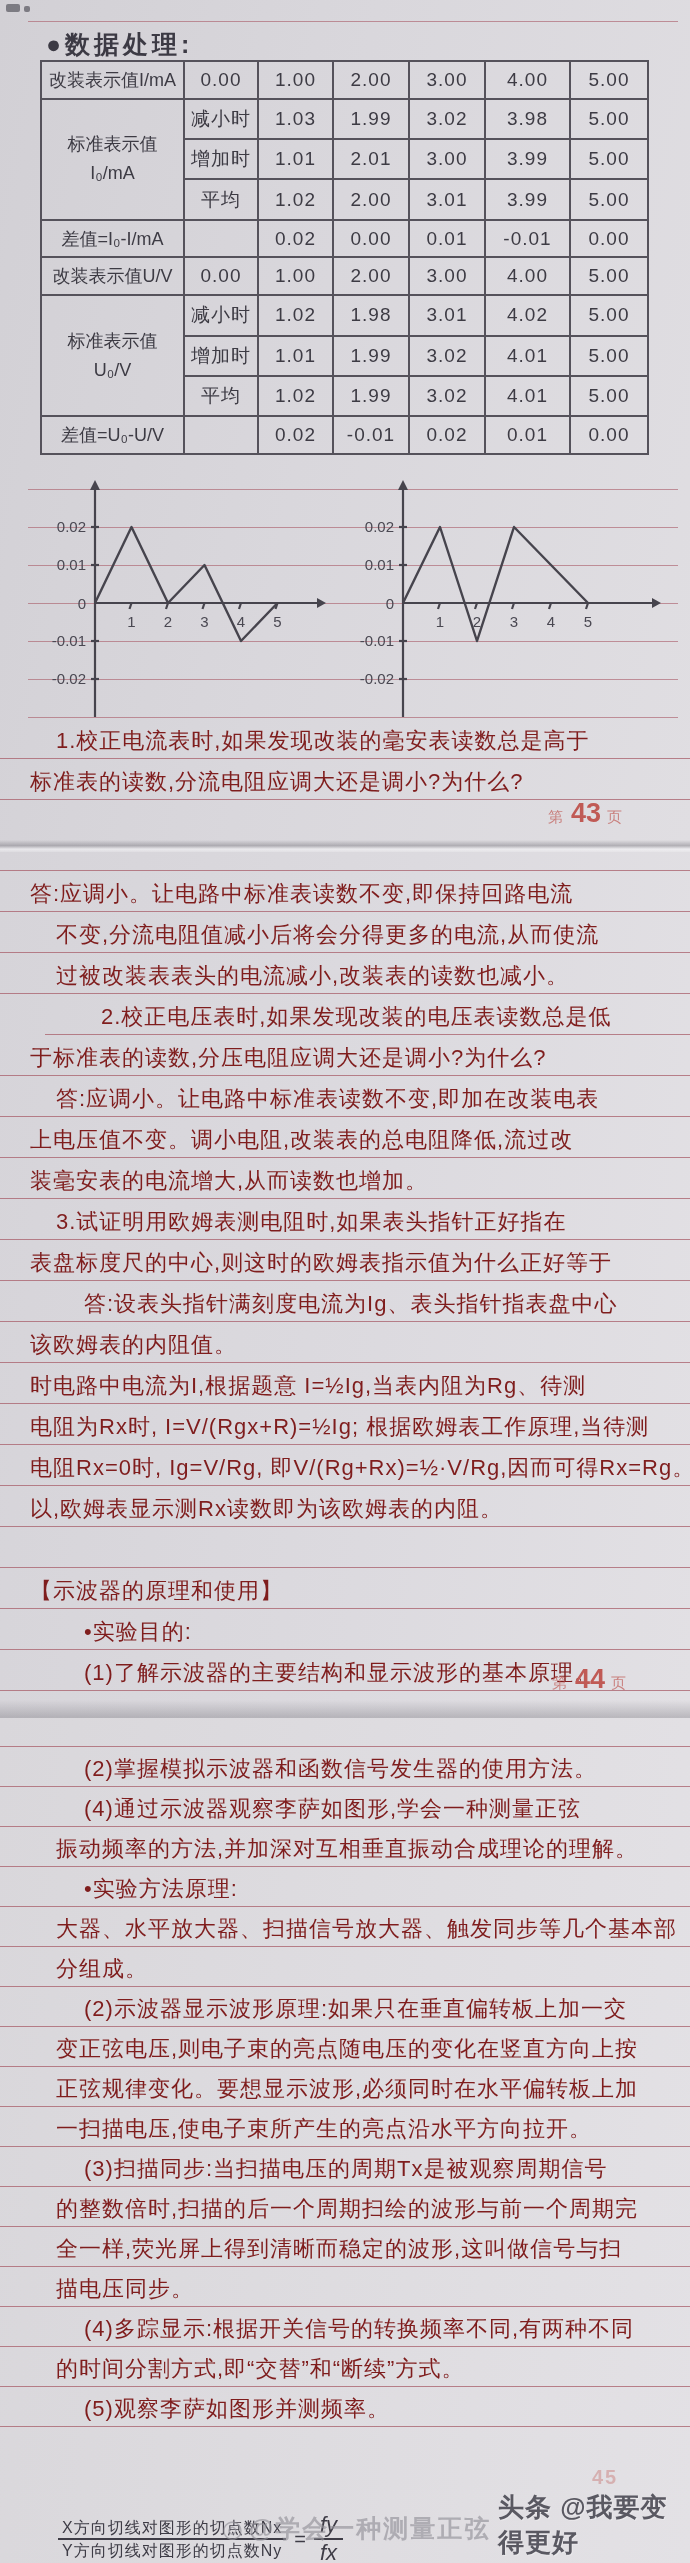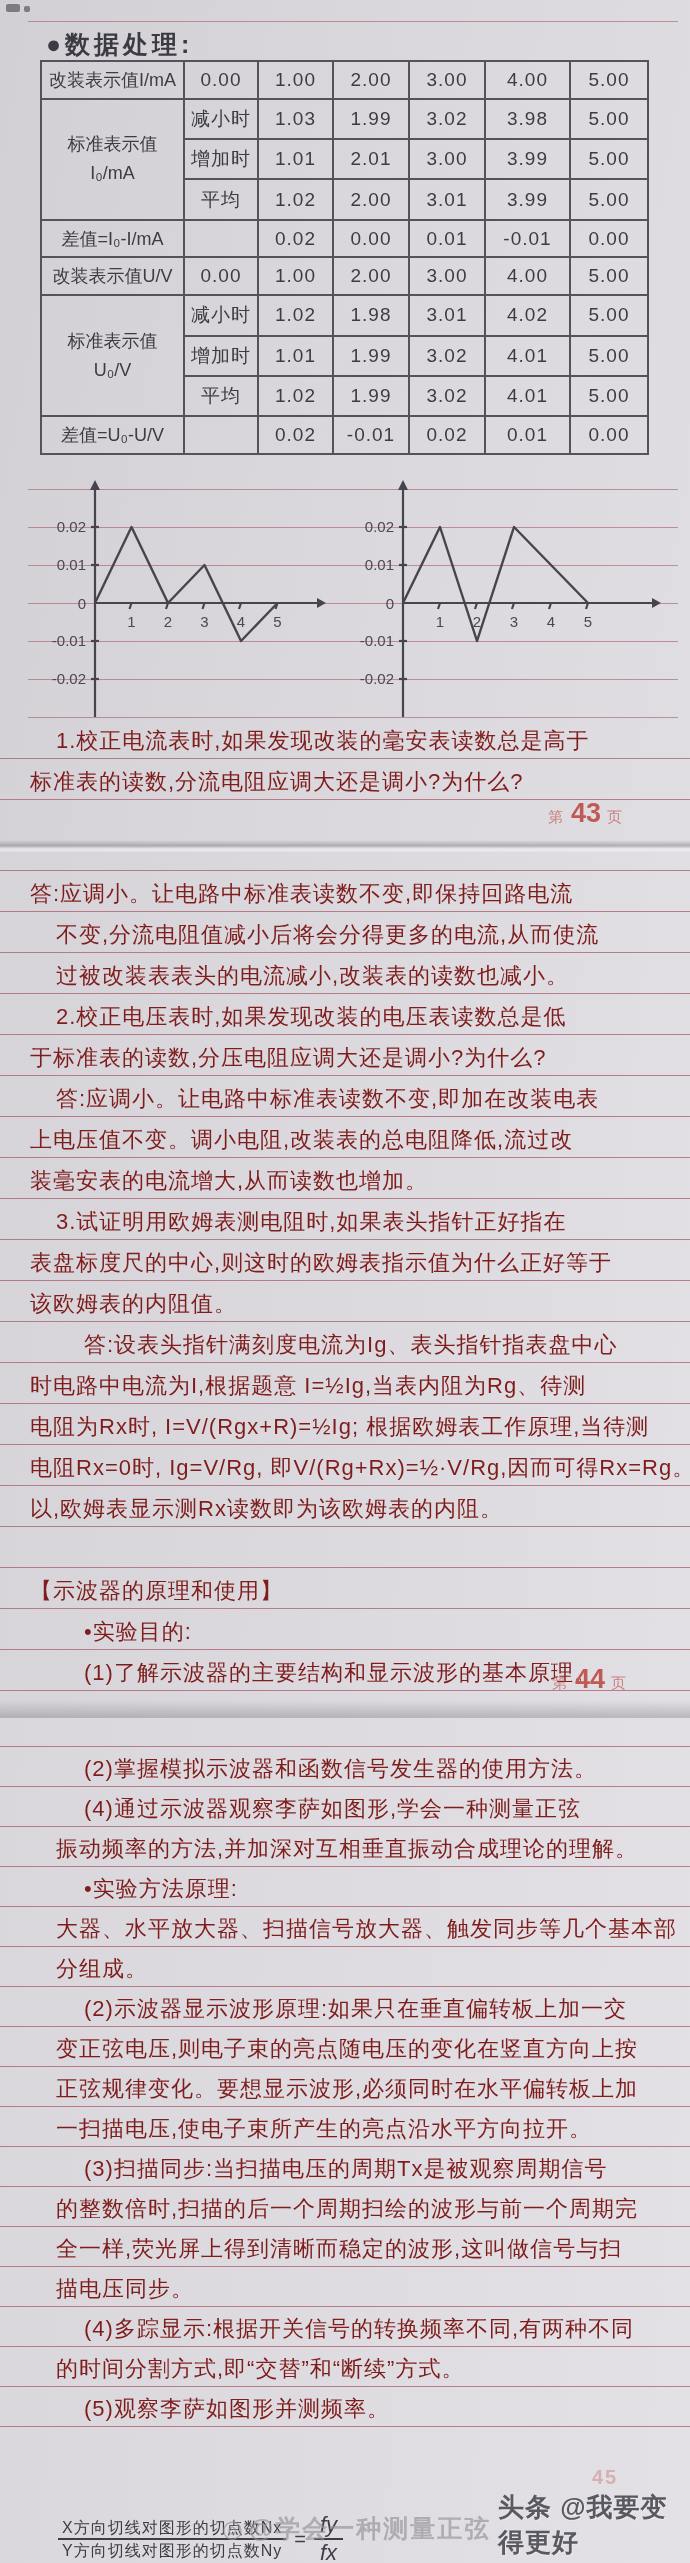--- a/index.html
+++ b/index.html
@@ -259,21 +259,21 @@
       <div class="hline" style="height: 40px;"></div>
       <div class="hline" style="height: 40px;">
         <span class="ht ind0">答:应调小。让电路中标准表读数不变,即保持回路电流</span>
       </div>
       <div class="hline" style="height: 40px;">
         <span class="ht ind1">不变,分流电阻值减小后将会分得更多的电流,从而使流</span>
       </div>
       <div class="hline" style="height: 40px;">
         <span class="ht ind1">过被改装表表头的电流减小,改装表的读数也减小。</span>
       </div>
-      <div class="hline" style="height: 40px;">
+      <div class="hline" style="height: 40px; margin-left: 45px;">
         <span class="ht ind1">2.校正电压表时,如果发现改装的电压表读数总是低</span>
       </div>
       <div class="hline" style="height: 40px;">
         <span class="ht ind0">于标准表的读数,分压电阻应调大还是调小?为什么?</span>
       </div>
       <div class="hline" style="height: 40px;">
         <span class="ht ind1">答:应调小。让电路中标准表读数不变,即加在改装电表</span>
       </div>
       <div class="hline" style="height: 40px;">
         <span class="ht ind0">上电压值不变。调小电阻,改装表的总电阻降低,流过改</span>
@@ -281,24 +281,24 @@
       <div class="hline" style="height: 40px;">
         <span class="ht ind0">装毫安表的电流增大,从而读数也增加。</span>
       </div>
       <div class="hline" style="height: 40px;">
         <span class="ht ind1">3.试证明用欧姆表测电阻时,如果表头指针正好指在</span>
       </div>
       <div class="hline" style="height: 40px;">
         <span class="ht ind0">表盘标度尺的中心,则这时的欧姆表指示值为什么正好等于</span>
       </div>
       <div class="hline" style="height: 40px;">
+        <span class="ht ind2">答:设表头指针满刻度电流为Ig、表头指针指表盘中心</span>
+      </div>
+      <div class="hline" style="height: 40px;">
         <span class="ht ind0">该欧姆表的内阻值。</span>
-      </div>
-      <div class="hline" style="height: 40px;">
-        <span class="ht ind2">答:设表头指针满刻度电流为Ig、表头指针指表盘中心</span>
       </div>
       <div class="hline" style="height: 40px;">
         <span class="ht ind0">时电路中电流为I,根据题意 I=½Ig,当表内阻为Rg、待测</span>
       </div>
       <div class="hline" style="height: 40px;">
         <span class="ht ind0">电阻为Rx时, I=V/(Rgx+R)=½Ig; 根据欧姆表工作原理,当待测</span>
       </div>
       <div class="hline" style="height: 40px;">
         <span class="ht ind0">电阻Rx=0时, Ig=V/Rg, 即V/(Rg+Rx)=½·V/Rg,因而可得Rx=Rg。所</span>
       </div>

